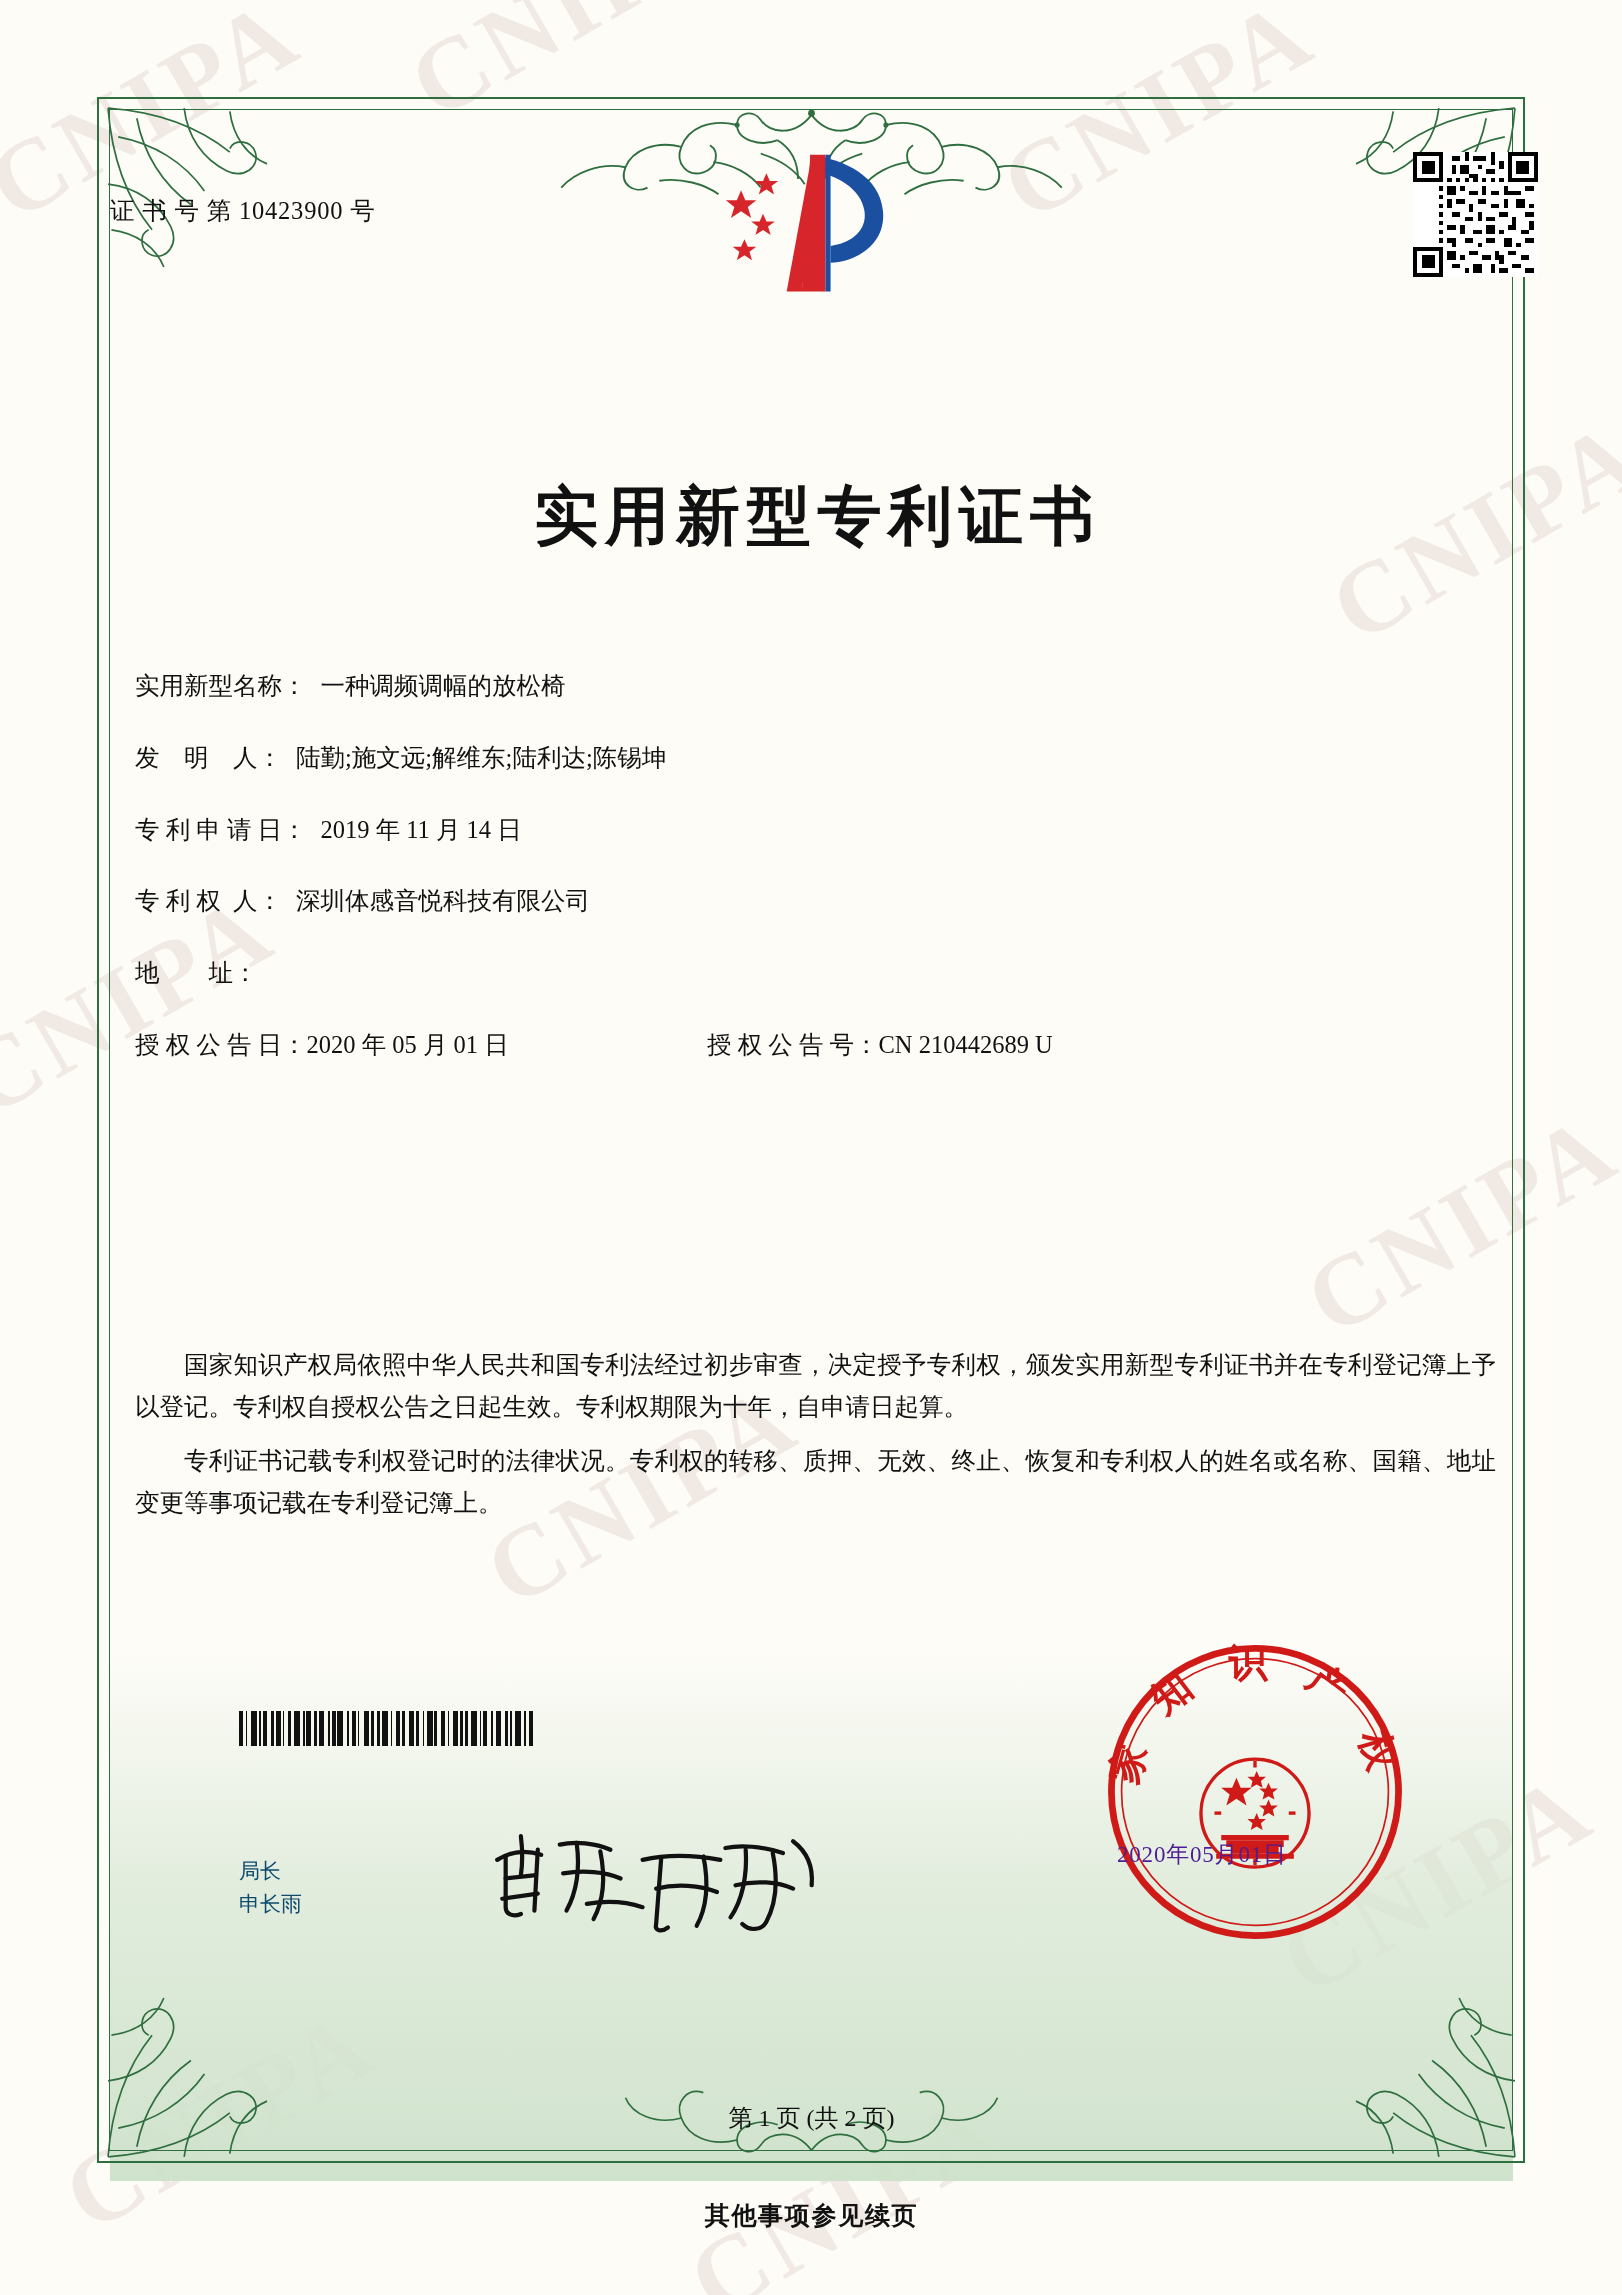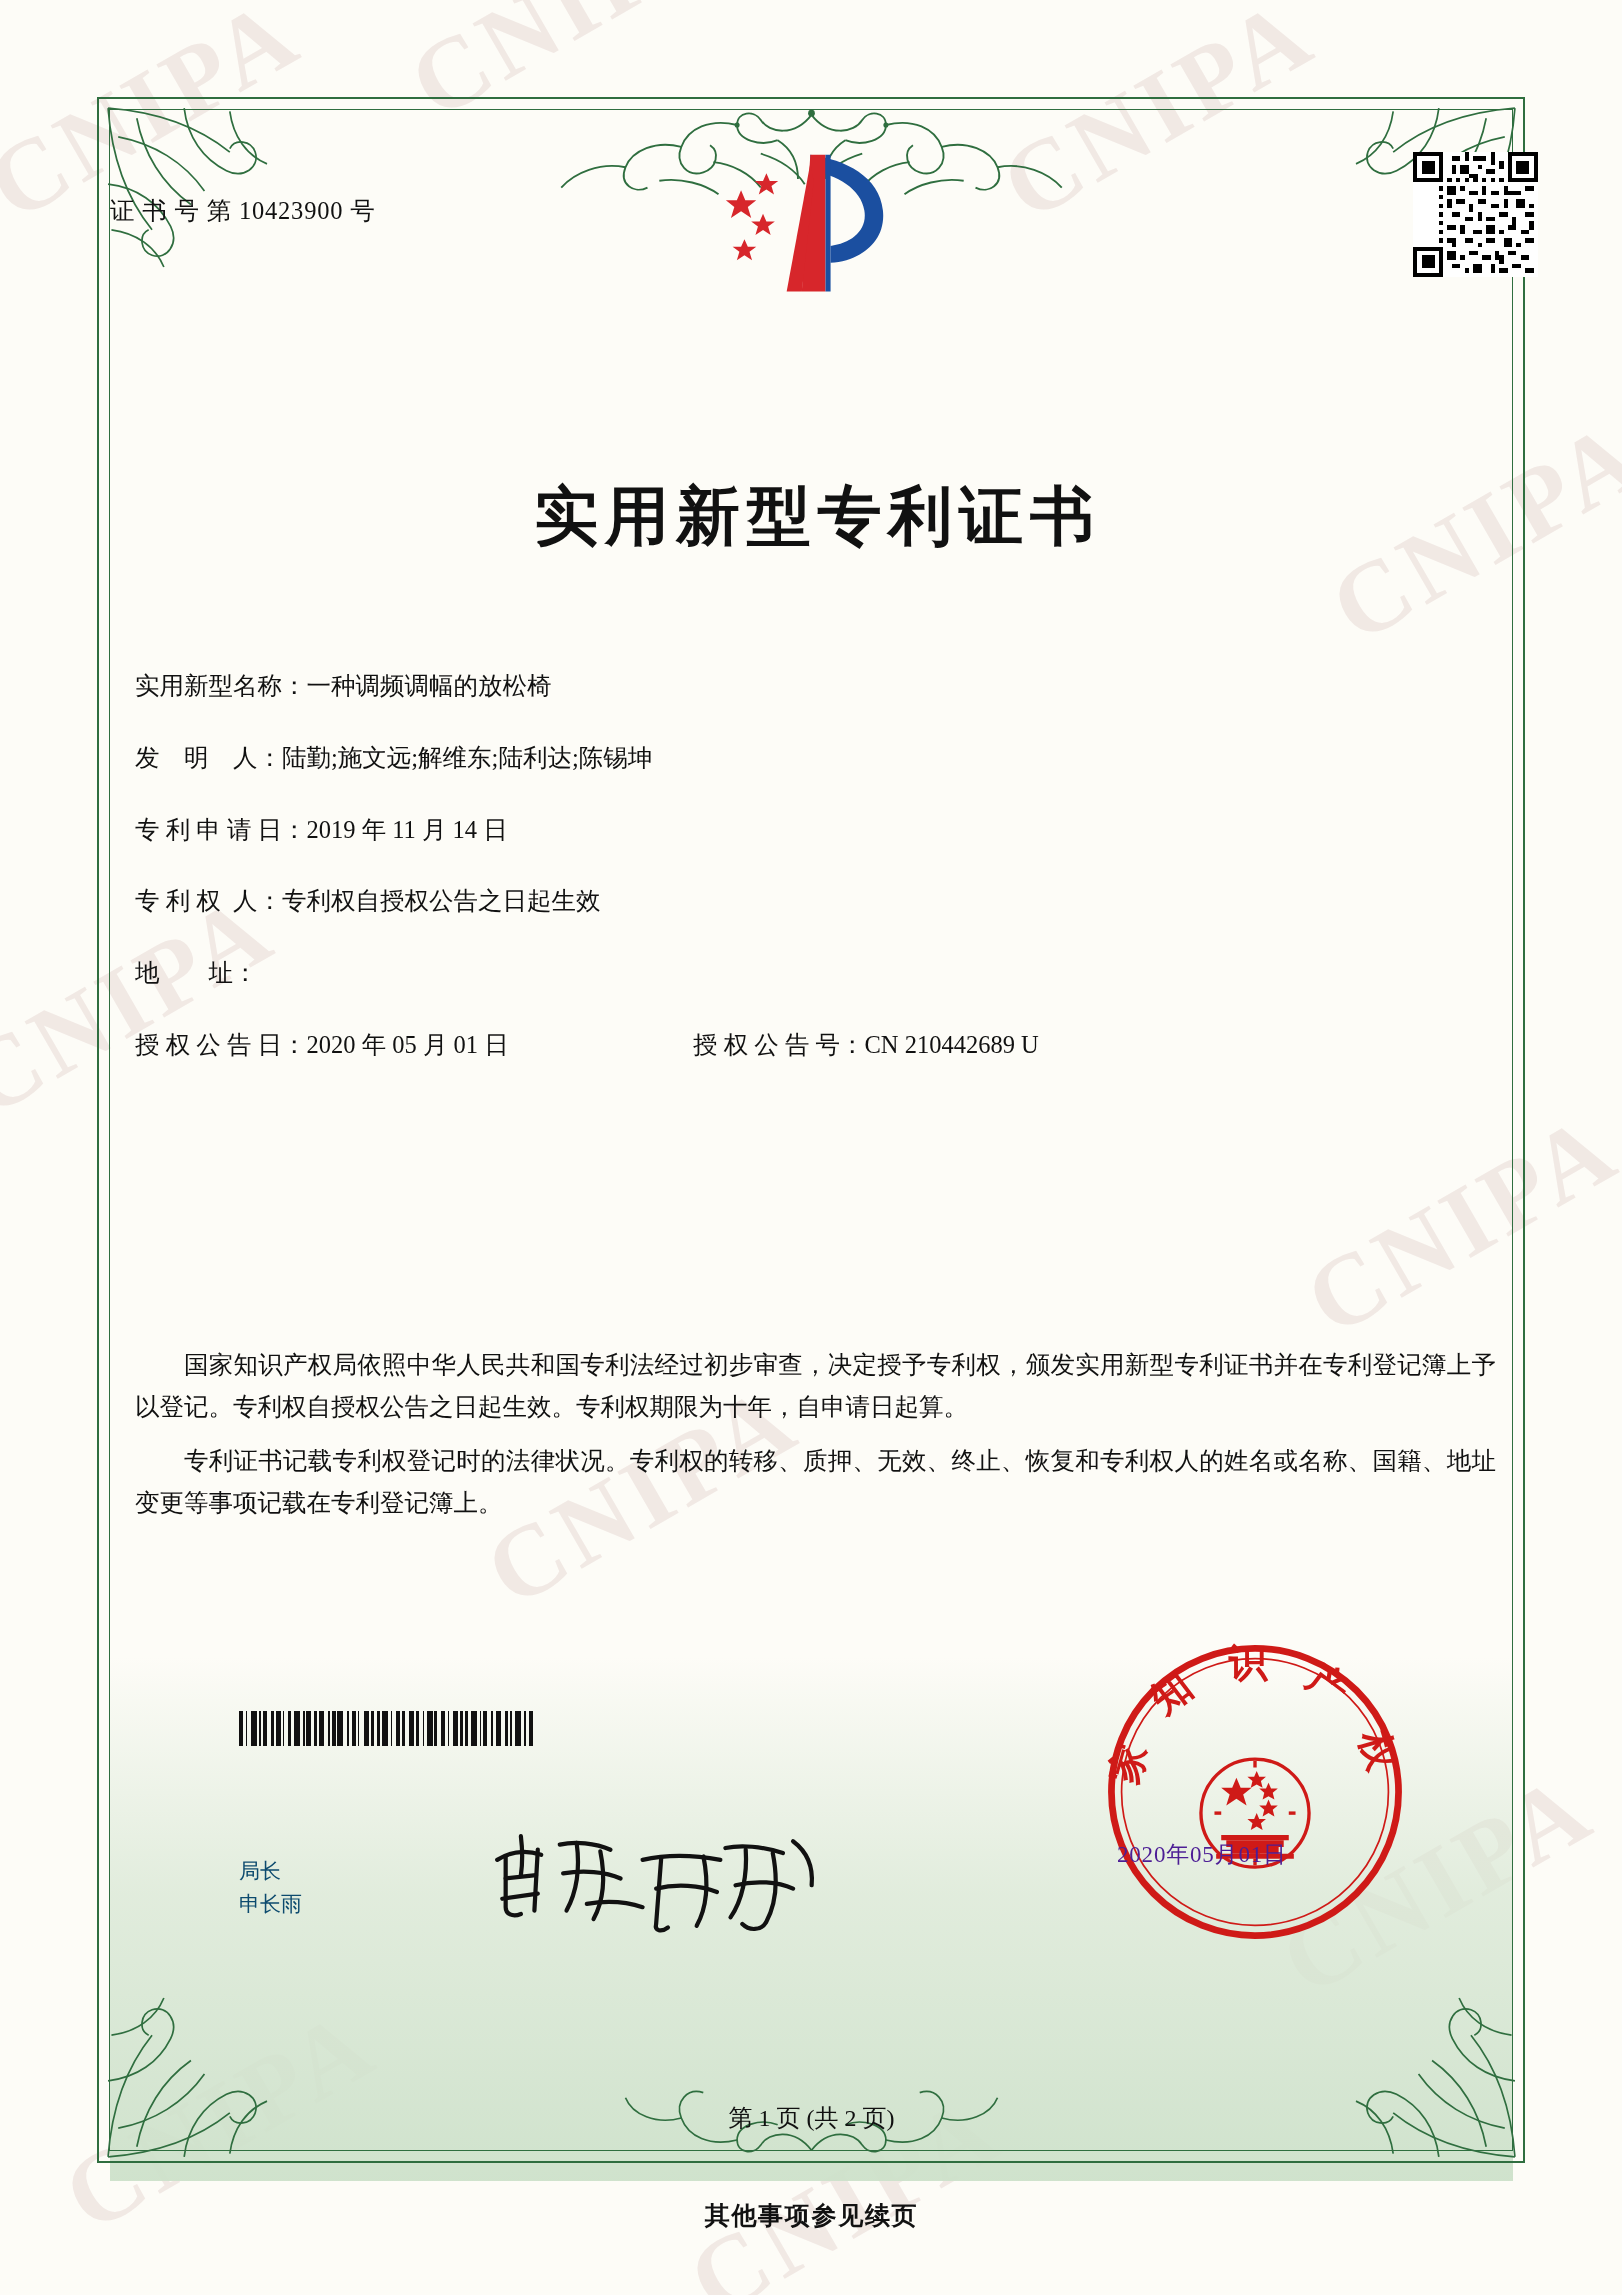--- a/index.html
+++ b/index.html
@@ -125,20 +125,21 @@
     right: 127px;
     top: 668px;
     font-size: 24.5px;
     color: #111;
     line-height: 1.5;
   }
   .row {
     display: flex;
     align-items: flex-start;
     margin-bottom: 35px;
+    gap: 14px;
   }
   .label {
     flex: 0 0 auto;
     white-space: pre;
     font-family: "Liberation Serif", serif;
   }
   .value {
     flex: 1 1 auto;
     font-family: "Liberation Serif", serif;
   }
@@ -485,21 +486,21 @@
     <div class="row">
       <span class="label">发    明    人：</span>
       <span class="value">陆勤;施文远;解维东;陆利达;陈锡坤</span>
     </div>
     <div class="row">
       <span class="label">专 利 申 请 日：</span>
       <span class="value">2019 年 11 月 14 日</span>
     </div>
     <div class="row">
       <span class="label">专 利 权  人：</span>
-      <span class="value">专利权自授权公告之日起生效</span>
+      <span class="value">深圳体感音悦科技有限公司</span>
     </div>
     <div class="row">
       <span class="label">地        址：</span>
     </div>
     <div class="row two-col">
       <span class="col-a">
         <span class="label">授 权 公 告 日：</span>
         <span class="value">2020 年 05 月 01 日</span>
       </span>
       <span class="col-b">

